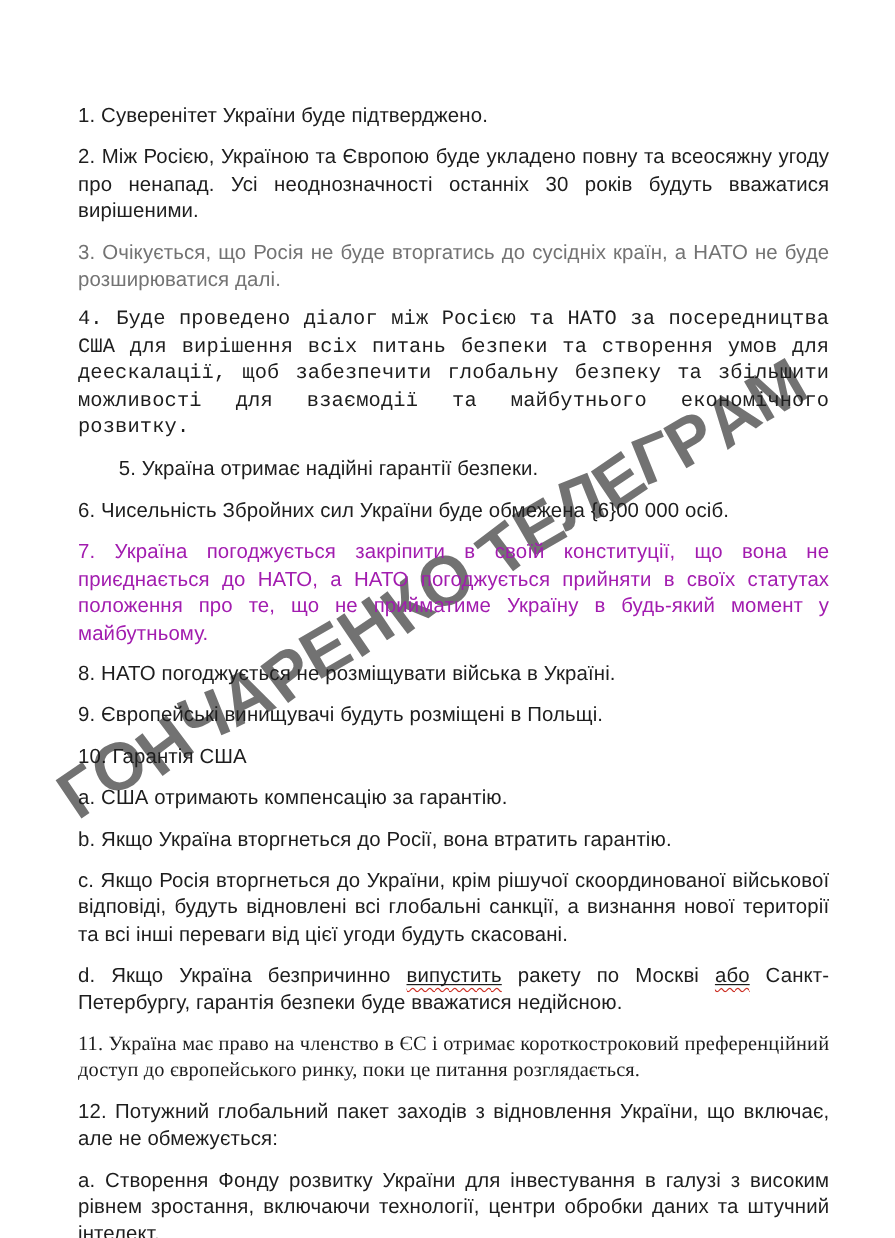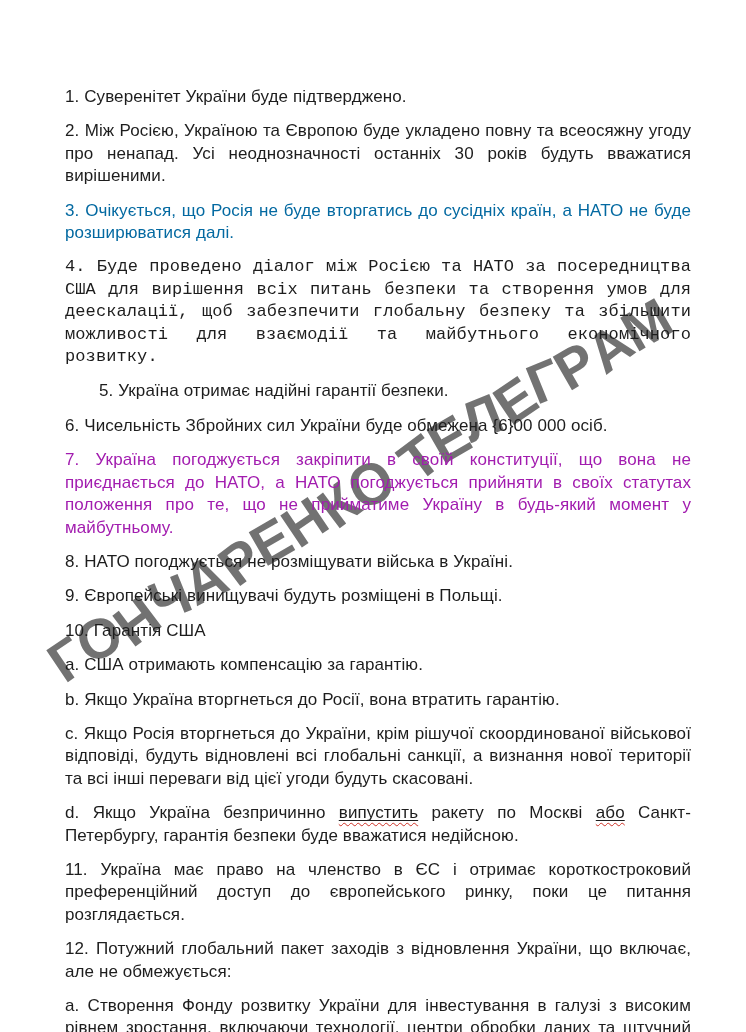--- a/index.html
+++ b/index.html
@@ -67,29 +67,29 @@
   .watermark span:nth-child(7n+1) { transform: rotate(-4deg); }
 </style>
 </head>
 <body style="background: rgb(255, 255, 255);">
 
 <div class="page">
   <div class="watermark" style="color: rgb(84, 84, 84); transform: translate(-50%, -50%) rotate(-30deg);"><span>Г</span><span>О</span><span>Н</span><span>Ч</span><span>А</span><span>Р</span><span>Е</span><span>Н</span><span>К</span><span>О</span><span>&nbsp;</span><span>Т</span><span>Е</span><span>Л</span><span>Е</span><span>Г</span><span>Р</span><span>А</span><span>М</span></div>
   <div class="content">
       <p class="para" style="color: rgb(29, 29, 29); margin-top: 44px;"><span>1. Суверенітет України буде підтверджено.</span></p>
       <p class="para" style="color: rgb(29, 29, 29);"><span>2. Між Росією, Україною та Європою буде укладено повну та всеосяжну угоду про ненапад. Усі неоднозначності останніх 30 років будуть вважатися вирішеними.</span></p>
-      <p class="para" style="color: #0369a1;"><span>3. Очікується, що Росія не буде вторгатись до сусідніх країн, а НАТО не буде розширюватися далі.</span></p>
+      <p class="para" style="color: #737373;"><span>3. Очікується, що Росія не буде вторгатись до сусідніх країн, а НАТО не буде розширюватися далі.</span></p>
       <p class="para" style="color: rgb(29, 29, 29); font-family: Liberation Mono, monospace;"><span>4. Буде проведено діалог між Росією та НАТО за посередництва США для вирішення всіх питань безпеки та створення умов для деескалації, щоб забезпечити глобальну безпеку та збільшити можливості для взаємодії та майбутнього економічного розвитку.</span></p>
       <p class="para" style="color: rgb(29, 29, 29); margin-left: 34px;"><span>5. Україна отримає надійні гарантії безпеки.</span></p>
       <p class="para" style="color: rgb(29, 29, 29);"><span>6. Чисельність Збройних сил України буде обмежена {6}00 000 осіб.</span></p>
       <p class="para" style="color: #a21caf;"><span>7. Україна погоджується закріпити в своїй конституції, що вона не приєднається до НАТО, а НАТО погоджується прийняти в своїх статутах положення про те, що не прийматиме Україну в будь-який момент у майбутньому.</span></p>
       <p class="para" style="color: rgb(29, 29, 29);"><span>8. НАТО погоджується не розміщувати війська в Україні.</span></p>
       <p class="para" style="color: rgb(29, 29, 29);"><span>9. Європейські винищувачі будуть розміщені в Польщі.</span></p>
       <p class="para" style="color: rgb(29, 29, 29);"><span>10. Гарантія США</span></p>
       <p class="para" style="color: rgb(29, 29, 29);"><span>a. США отримають компенсацію за гарантію.</span></p>
       <p class="para" style="color: rgb(29, 29, 29);"><span>b. Якщо Україна вторгнеться до Росії, вона втратить гарантію.</span></p>
       <p class="para" style="color: rgb(29, 29, 29);"><span>c. Якщо Росія вторгнеться до України, крім рішучої скоординованої військової відповіді, будуть відновлені всі глобальні санкції, а визнання нової території та всі інші переваги від цієї угоди будуть скасовані.</span></p>
       <p class="para" style="color: rgb(29, 29, 29);"><span>d. Якщо Україна безпричинно </span><span class="misspell"><span class="wavy">випустить</span></span><span> ракету по Москві </span><span class="misspell"><span class="wavy">або</span></span><span> Санкт-Петербургу, гарантія безпеки буде вважатися недійсною.</span></p>
-      <p class="para" style="color: rgb(29, 29, 29);"><span>11. Україна має право на членство в ЄС і отримає короткостроковий преференційний доступ до європейського ринку, поки це питання розглядається.</span></p>
+      <p class="para" style="color: rgb(29, 29, 29); font-family: Liberation Serif, serif;"><span>11. Україна має право на членство в ЄС і отримає короткостроковий преференційний доступ до європейського ринку, поки це питання розглядається.</span></p>
       <p class="para" style="color: rgb(29, 29, 29);"><span>12. Потужний глобальний пакет заходів з відновлення України, що включає, але не обмежується:</span></p>
       <p class="para" style="color: rgb(29, 29, 29);"><span>a. Створення Фонду розвитку України для інвестування в галузі з високим рівнем зростання, включаючи технології, центри обробки даних та штучний інтелект.</span></p>
     </div>
 </div>
 
 </body></html>

